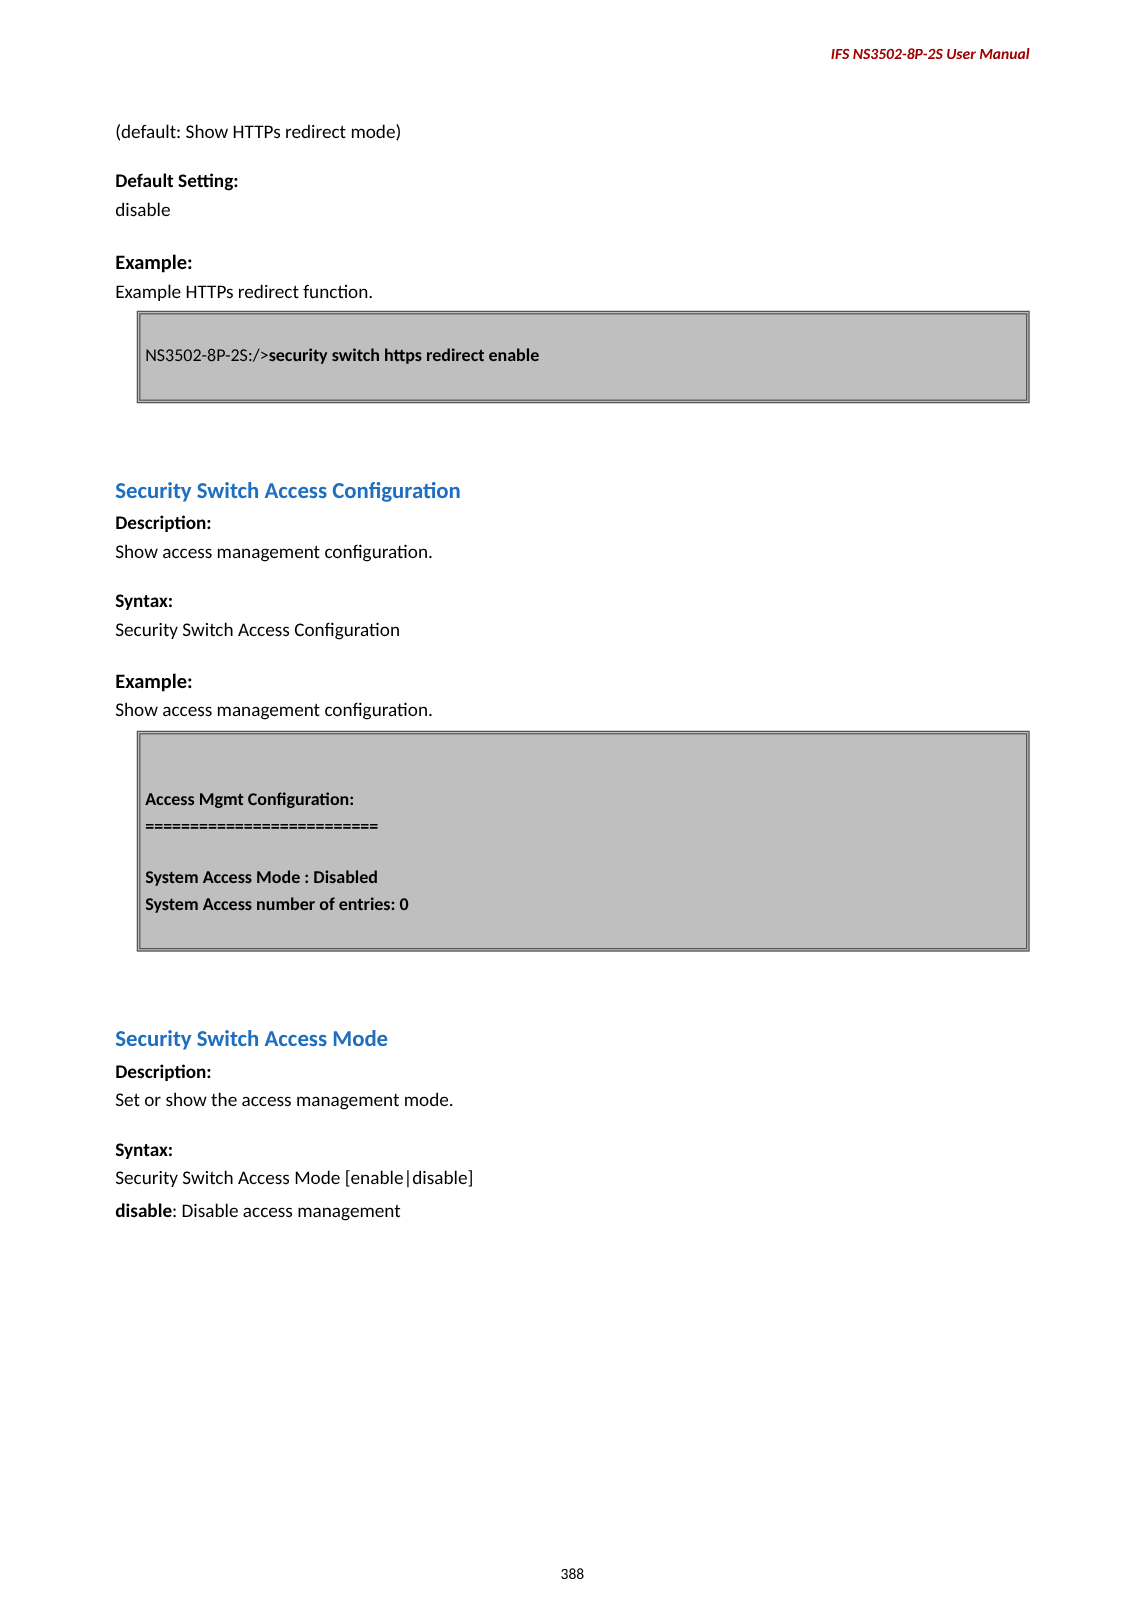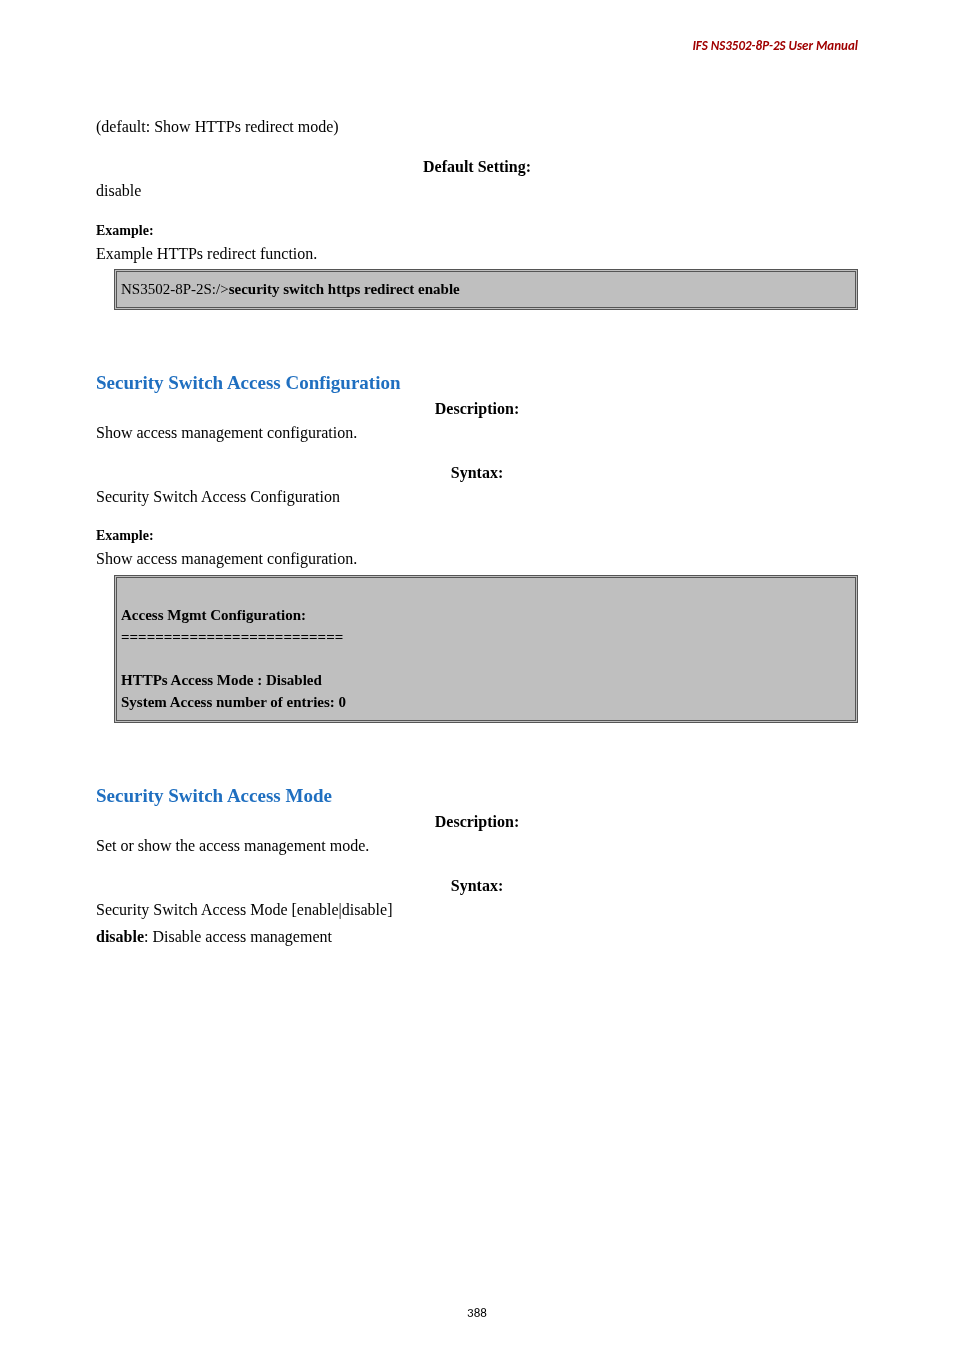--- a/index.html
+++ b/index.html
@@ -19,56 +19,54 @@
   .header-text {
     position: absolute;
     top: 38px;
     right: 96px;
     font-size: 13px;
     font-style: italic;
     font-weight: bold;
     color: #a00000;
   }
   .content {
-    margin-top: 76px;
-    font-family: Liberation Serif, serif;
+    margin-top: 60px;
   }
   .indent {
     margin-left: 36px;
   }
   .body-text {
     font-size: 16px;
     line-height: 1.4;
     margin: 4px 0;
   }
   .label-bold {
     font-size: 16px;
     font-weight: bold;
     margin-top: 20px;
     margin-bottom: 4px;
-    text-align: center;
   }
   .example-label {
-    font-size: 14px;
+    font-size: 17px;
     font-weight: bold;
     margin-top: 20px;
     margin-bottom: 4px;
   }
   .section-heading {
     font-size: 19px;
     font-weight: bold;
     color: #1f6fc0;
     margin-top: 62px;
     margin-bottom: 6px;
   }
   .code-box {
     margin-left: 18px;
     border: 3px double #555555;
     background: #bfbfbf;
-    padding: 6px 4px;
+    padding: 24px 4px;
     font-size: 15px;
     line-height: 1.5;
     box-sizing: border-box;
   }
   .code-box .bold {
     font-weight: bold;
   }
   .code-line {
     margin: 0;
     padding: 0;
@@ -120,21 +118,21 @@
     <div class="body-text indent">Security Switch Access Configuration</div>
 
     <div class="example-label">Example:</div>
     <div class="body-text indent">Show access management configuration.</div>
 
     <div class="code-box">
       <div class="code-spacer"></div>
       <div class="code-line bold">Access Mgmt Configuration:</div>
       <div class="code-line bold">==========================</div>
       <div class="code-spacer"></div>
-      <div class="code-line bold">HTTPs Access Mode : Disabled</div>
+      <div class="code-line bold">System Access Mode : Disabled</div>
       <div class="code-line bold">System Access number of entries: 0</div>
     </div>
 
     <div class="section-heading">Security Switch Access Mode</div>
 
     <div class="label-bold" style="margin-top:6px;">Description:</div>
     <div class="body-text indent">Set or show the access management mode.</div>
 
     <div class="label-bold">Syntax:</div>
     <div class="body-text indent">Security Switch Access Mode [enable|disable]</div>

